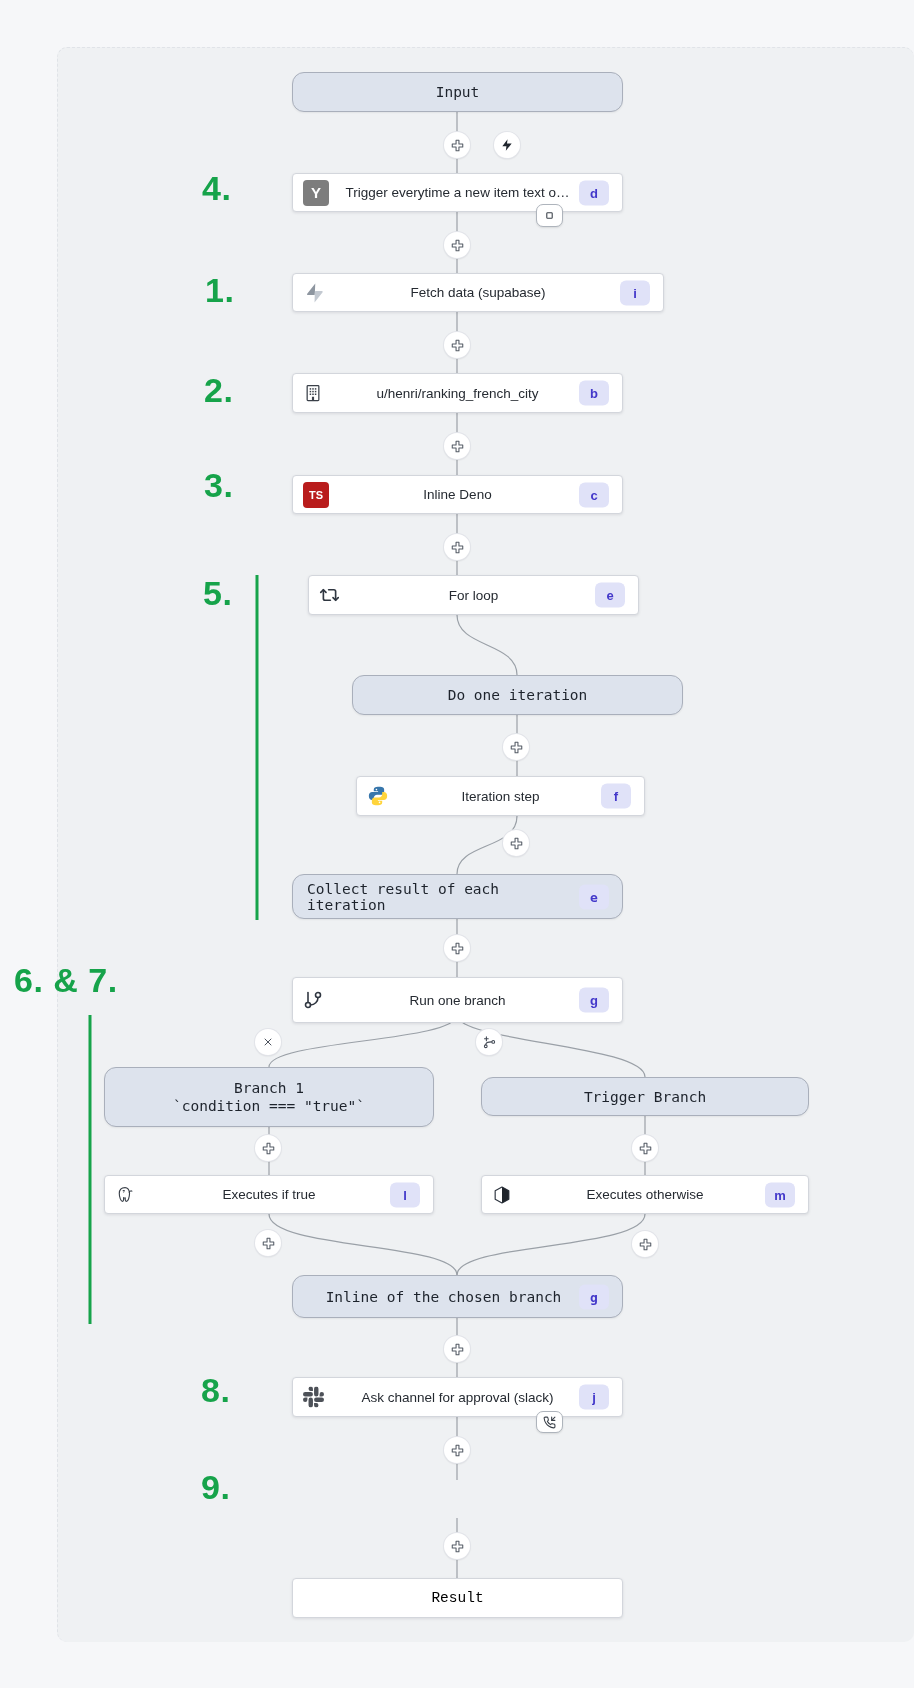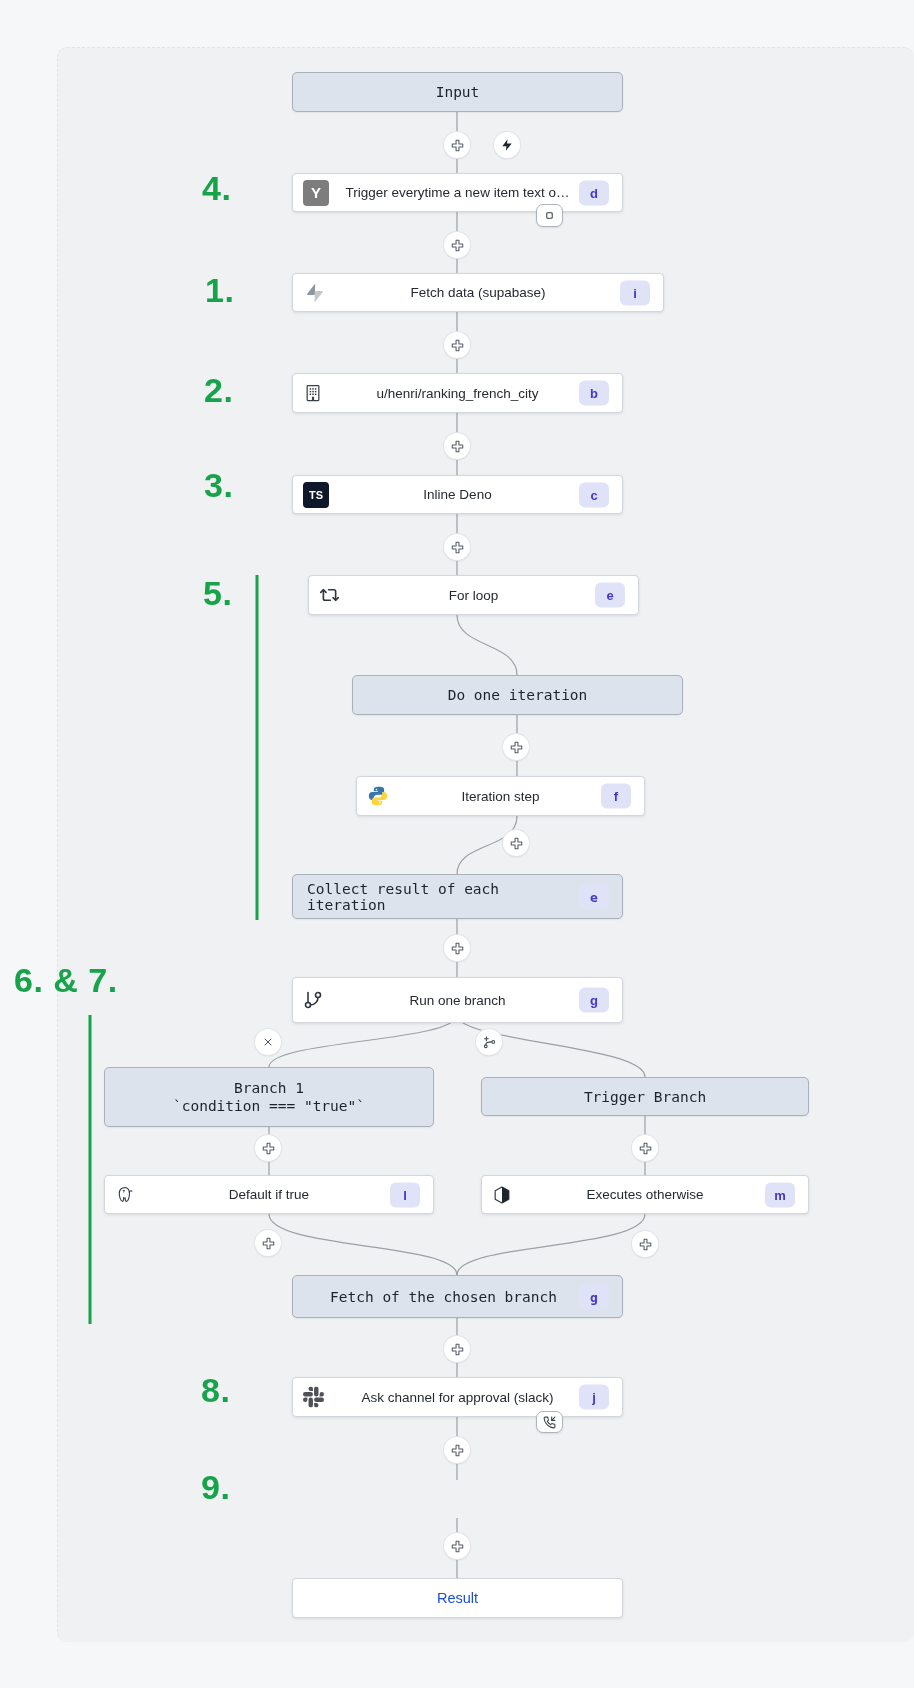--- a/index.html
+++ b/index.html
@@ -7,28 +7,28 @@
     --vbg:#dde3ed; --canvas:#eff1f3; --page:#f6f7f9;
   }
   *{box-sizing:border-box; margin:0; padding:0;}
   body{background:var(--page); font-family:"Liberation Sans",sans-serif;}
   .stage{position:relative; width:914px; height:1688px; background:var(--page); overflow:hidden;}
   .canvas{position:absolute; left:57px; top:47px; width:857px; height:1595px;
     background:var(--canvas); border-radius:10px; border-top:1px dashed #e0e3e8; border-left:1px dashed #e0e3e8;}
   svg.wires{position:absolute; left:0; top:0; pointer-events:none;}
   .wire{stroke:#9aa0a7; stroke-width:1.2; fill:none;}
   .scope{stroke:var(--green); stroke-width:3; fill:none;}
-  .vnode{position:absolute; background:var(--vbg); border:1px solid #a9afbb; border-radius:5px;
+  .vnode{position:absolute; background:var(--vbg); border:1px solid #a9afbb; border-radius:12px;
     display:flex; align-items:center; justify-content:center; flex-direction:column;
     font-family:"DejaVu Sans Mono","Liberation Mono",monospace; font-size:14.5px; color:#1d232c;
     box-shadow:0 1px 2px rgba(0,0,0,.06);}
   .anode{position:absolute; background:#fff; border:1px solid #d3d6dc; border-radius:4px;
     display:flex; align-items:center; justify-content:center;
     font-size:13.5px; color:#252a31; box-shadow:0 1px 3px rgba(16,24,40,.10);}
-  .anode.mono{font-family:Liberation Sans, sans-serif; font-size:14.5px; color:#1d4ed8;}
+  .anode.mono{font-family:Liberation Mono, monospace; font-size:14.5px; color:#000000;}
   .padbadge{padding-left:14px; padding-right:42px;}
   .nicon{position:absolute; left:10px; top:50%; transform:translateY(-50%); display:flex; align-items:center;}
   .nbadge{position:absolute; right:13px; top:50%; transform:translateY(-50%);
     background:var(--badge-bg); color:var(--badge-tx); font-weight:700; font-size:13px;
     width:30px; height:25px; line-height:25px; text-align:center; border-radius:6px;}
   .sqicon{width:26px; height:26px; border-radius:4px; display:flex; align-items:center; justify-content:center;
     color:#fff; font-weight:700;}
   .plus,.circ{position:absolute; width:26px; height:26px; border-radius:50%; background:#fff;
     box-shadow:0 0 0 1px #e2e4e9, 0 1px 2px rgba(0,0,0,.14);
     display:flex; align-items:center; justify-content:center; transform:translate(-50%,-50%);}
@@ -121,21 +121,21 @@
           <rect x="10.7" y="16.5" width="2.6" height="4.5"></rect>
         </g>
       </svg>
     </span>
     <span>u/henri/ranking_french_city</span>
     <span class="nbadge">b</span>
   </div>
 
   <div class="anode" style="left:292px;top:475px;width:331px;height:39px">
     <span class="nicon">
-      <span class="sqicon" style="background:#0f172a;font-size:11px">TS</span>
+      <span class="sqicon" style="background:#b91c1c;font-size:11px">TS</span>
     </span>
     <span>Inline Deno</span>
     <span class="nbadge">c</span>
   </div>
 
   <div class="anode" style="left:308px;top:575px;width:331px;height:40px">
     <span class="nicon">
       <svg width="21" height="21" viewBox="0 0 24 24" fill="none" stroke="#2f3640" stroke-width="1.9" stroke-linecap="round" stroke-linejoin="round">
         <path d="m2 9 3-3 3 3"></path>
           <path d="M13 18H7a2 2 0 0 1-2-2V6"></path>
@@ -205,37 +205,37 @@
 
   <div class="anode" style="left:104px;top:1175px;width:330px;height:39px">
     <span class="nicon">
       <svg width="21" height="21" viewBox="0 0 24 24" fill="none" stroke="#3a4049" stroke-width="1.3" stroke-linecap="round">
         <path d="M11.5 3.5c-4.3 0-6.6 2.7-6.6 6.8 0 4.4 1.9 9 3.6 9 .9 0 1.3-.7 1.3-1.8v-2.2c.6.2 1.3.2 1.9.1v2.1c0 1.1.5 1.8 1.4 1.8 1.7 0 3.5-4.5 3.5-8.9 0-4.2-2.3-6.9-5.1-6.9z"></path>
         <path d="M9.3 7.1c.5-.4 1.2-.3 1.5.1"></path>
         <circle cx="9.9" cy="8.6" r=".6" fill="#3a4049" stroke="none"></circle>
         <path d="M16.2 8.7c1.1-1.4 2.4-1.7 3.1-1.1"></path>
       </svg>
     </span>
-    <span>Default if true</span>
+    <span>Executes if true</span>
     <span class="nbadge">l</span>
   </div>
 
   <div class="anode" style="left:481px;top:1175px;width:328px;height:39px">
     <span class="nicon">
       <svg width="20" height="20" viewBox="0 0 24 24">
         <path d="M12 2.5 3.8 7v10l8.2 4.5L20.2 17V7z" fill="none" stroke="#2f3640" stroke-width="1.4" stroke-linejoin="round"></path>
         <path d="M12 2.5v19L20.2 17V7z" fill="#1f242b"></path>
       </svg>
     </span>
     <span>Executes otherwise</span>
     <span class="nbadge">m</span>
   </div>
 
   <div class="vnode padbadge" style="left:292px;top:1275px;width:331px;height:43px">
-    <span>Fetch of the chosen branch</span>
+    <span>Inline of the chosen branch</span>
     <span class="nbadge">g</span>
   </div>
 
   <div class="anode" style="left:292px;top:1377px;width:331px;height:40px">
     <span class="nicon">
       <svg width="21" height="21" viewBox="0 0 24 24" fill="#4d5158">
         <path d="M5.04 15.12a2.52 2.52 0 1 1-2.52-2.52h2.52zM6.32 15.12a2.52 2.52 0 0 1 5.04 0v6.32a2.52 2.52 0 0 1-5.04 0zM8.84 5.04a2.52 2.52 0 1 1 2.52-2.52v2.52zM8.84 6.32a2.52 2.52 0 0 1 0 5.04H2.52a2.52 2.52 0 0 1 0-5.04zM18.96 8.84a2.52 2.52 0 1 1 2.52 2.52h-2.52zM17.68 8.84a2.52 2.52 0 0 1-5.04 0V2.52a2.52 2.52 0 0 1 5.04 0zM15.16 18.96a2.52 2.52 0 1 1-2.52 2.52v-2.52zM15.16 17.68a2.52 2.52 0 0 1 0-5.04h6.32a2.52 2.52 0 0 1 0 5.04z"></path>
       </svg>
     </span>
     <span>Ask channel for approval (slack)</span>

